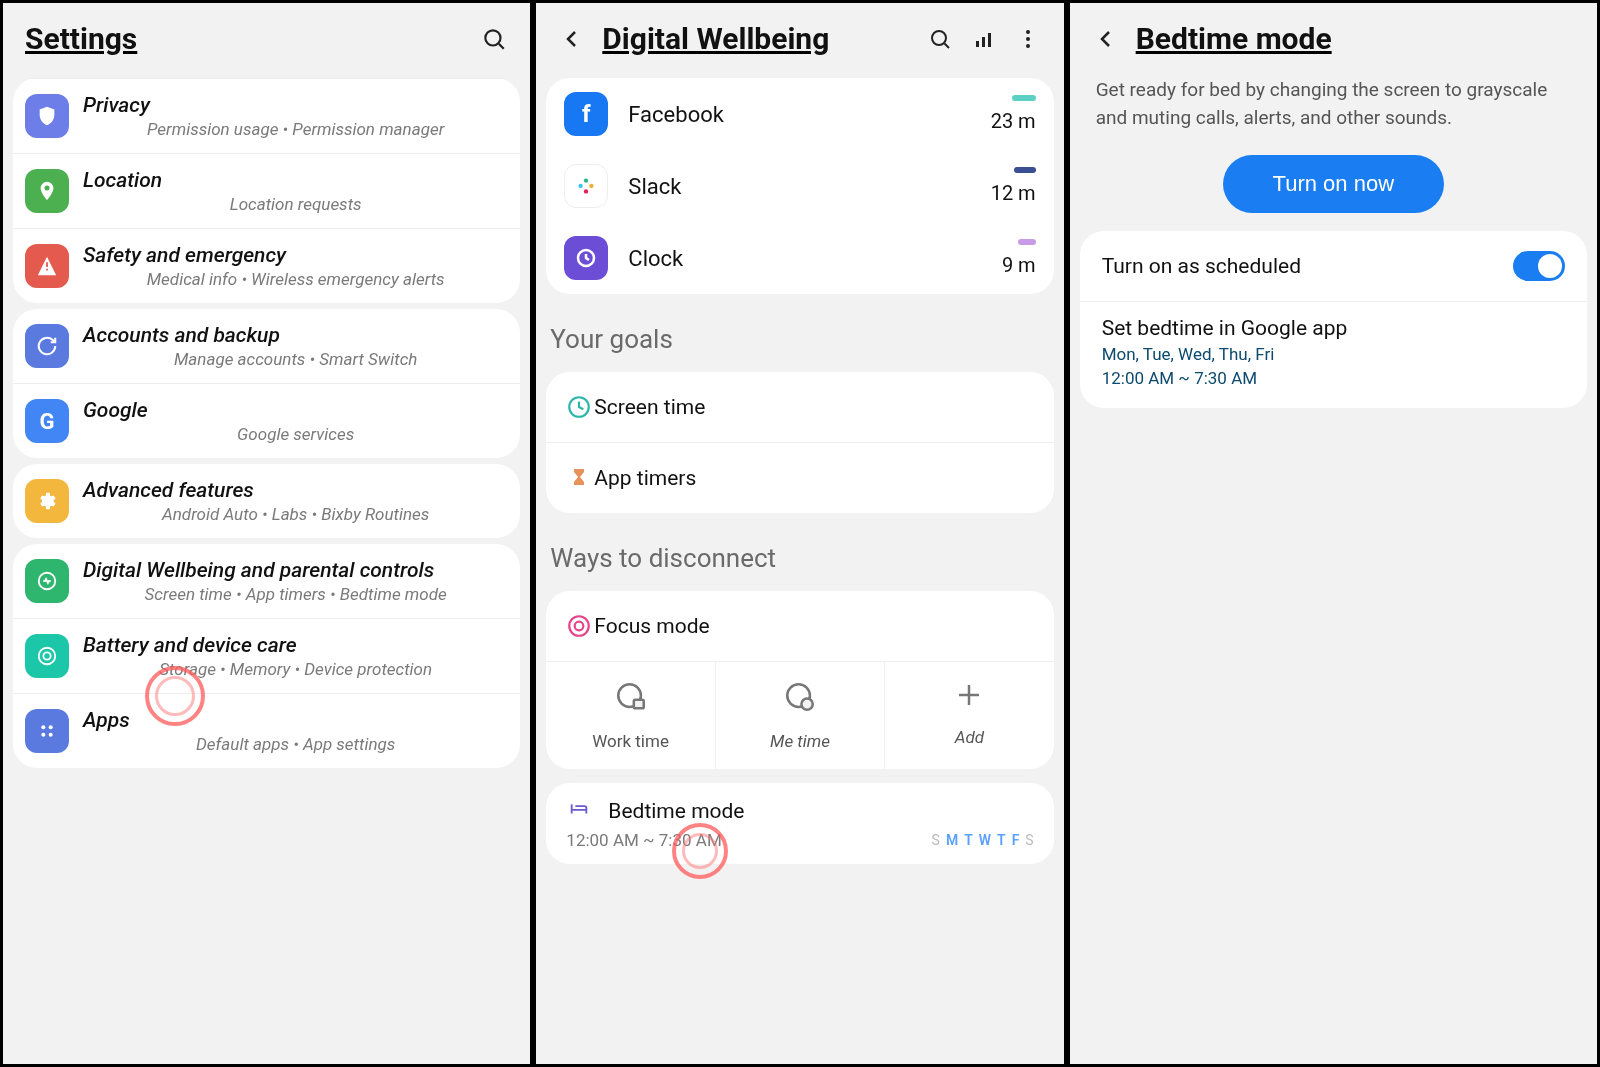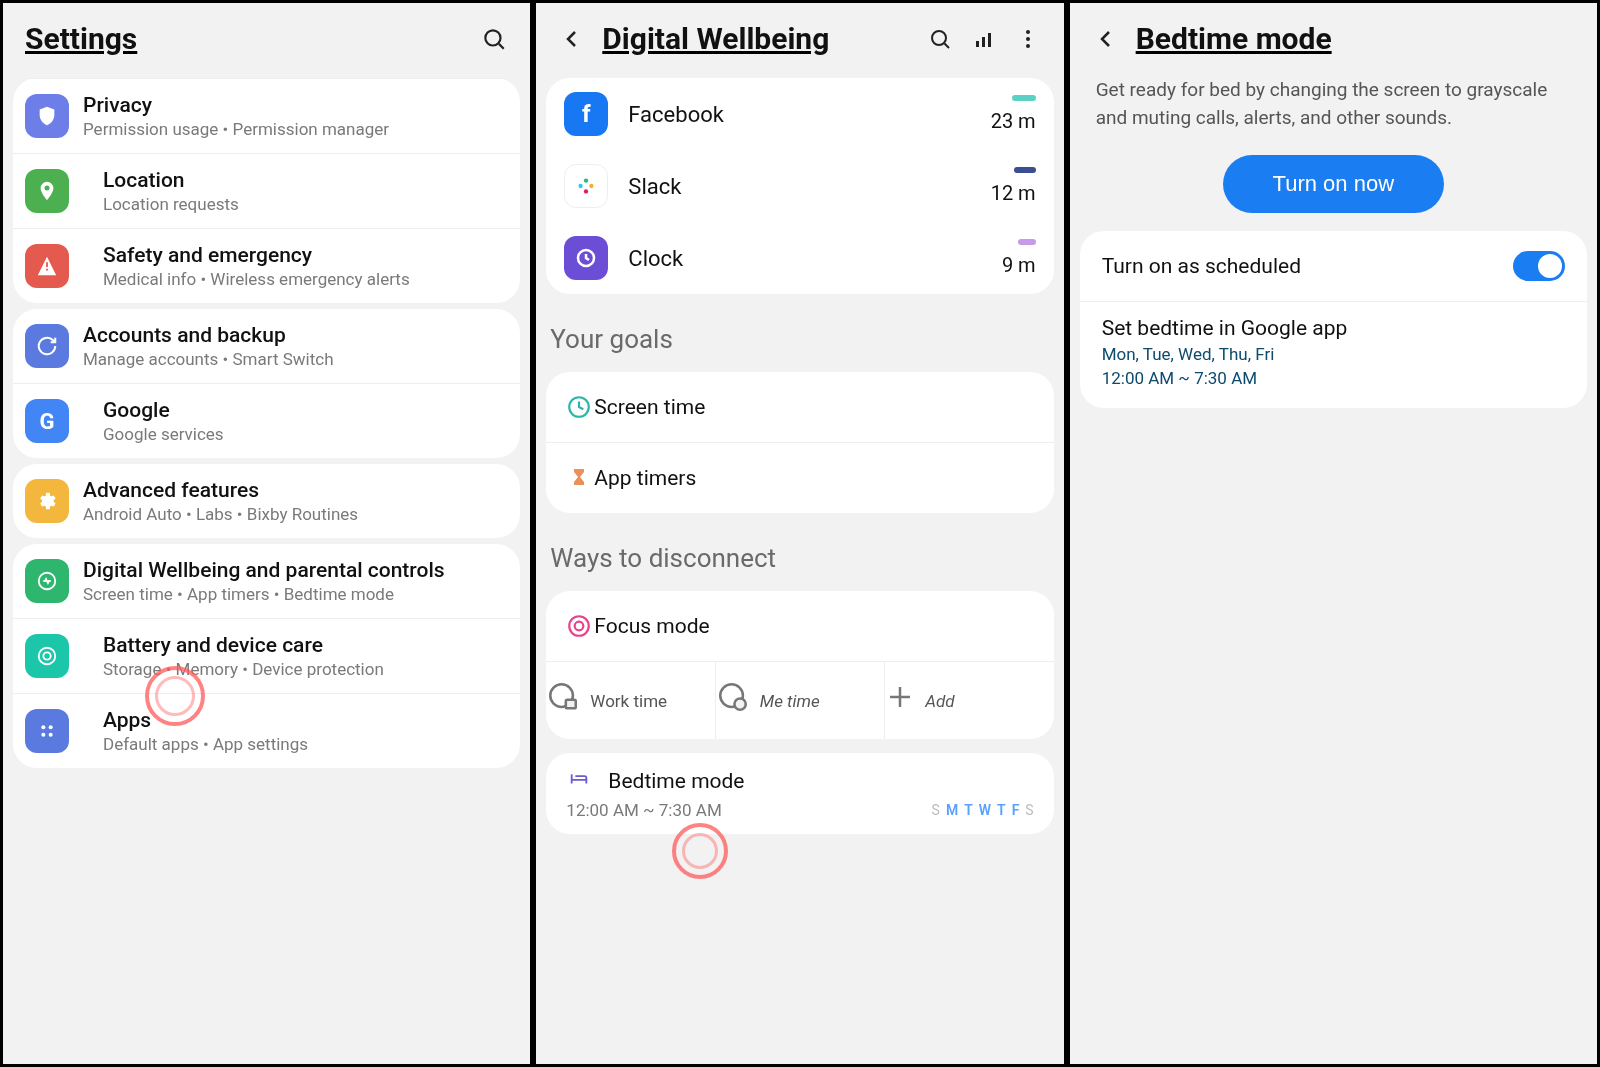--- a/index.html
+++ b/index.html
@@ -44,32 +44,32 @@
   .card {
     background: #fff;
     border-radius: 24px;
     margin: 6px 10px;
   }
   .row {
     display: flex;
     align-items: center;
     padding: 14px 12px;
   }
-  .row + .row { border-top: 1px solid #eee; gap: 20px; }
+  .row + .row { border-top: 1px solid #eee; }
   .row .icon-wrap {
     width: 44px;
     height: 44px;
     border-radius: 12px;
     display:flex;align-items:center;justify-content:center;
     flex-shrink:0;
     margin-right: 14px;
   }
-  .row .txts { flex:1; min-width:0; }
+  .row .txts { flex:1; min-width:0;font-style:italic; }
   .row .title { font-size: 21px; color:#111; font-weight:500; }
-  .row .sub { font-size: 17px; color: #7a7a7a; margin-top:2px; }
+  .row .sub { font-size: 17px; color: #7a7a7a; margin-top:2px;text-align:center; }
   
   .ic-privacy{background:#6d7ee8;}
   .ic-loc{background:#4caf50;}
   .ic-safety{background:#e55a4f;}
   .ic-acct{background:#5a7ae0;}
   .ic-google{background:#4285f4;}
   .ic-adv{background:#f4b73e;}
   .ic-dw{background:#2eb66f;}
   .ic-battery{background:#1cc6a8;}
   .ic-apps{background:#5a7ae0;}
@@ -80,21 +80,21 @@
   .app-ic{width:44px;height:44px;border-radius:12px;display:flex;align-items:center;justify-content:center;flex-shrink:0;margin-right:20px;font-weight:bold;font-size:24px;}
   .app-name{flex:1;font-size:22px;color:#111;}
   .app-meta{display:flex;flex-direction:column;align-items:flex-end;gap:8px;}
   .bar{height:6px;border-radius:3px;}
   .dur{font-size:20px;color:#111;}
   .sec-hdr{font-size:26px;color:#6a6a6a;padding:24px 14px 12px 14px;}
   .goal-row{display:flex;align-items:center;padding:22px 20px;gap:2px;font-size:21px;color:#111;}
   .goal-row + .goal-row{border-top:1px solid #eee;}
   .goal-ic{width:26px;height:26px;display:flex;align-items:center;justify-content:center;}
   .focus-cards{display:flex;border-top:1px solid #eee;}
-  .focus-card{flex:1;display:flex;align-items:center;gap:10px;padding:18px 0;}
+  .focus-card{flex:1;display:flex;flex-direction:column;align-items:center;gap:10px;padding:18px 0;}
   .focus-card + .focus-card{border-left:1px solid #eee;font-style:italic;}
   .focus-ic{font-size:30px;color:#777;}
   .focus-lbl{font-size:17px;color:#555;}
   .bt-row{padding:14px 20px;}
   .bt-top{display:flex;align-items:center;gap:16px;font-size:21px;color:#111;}
   .bt-meta{display:flex;align-items:center;justify-content:space-between;margin-top:6px;}
   .bt-time{font-size:17px;color:#7a7a7a;}
   .days{display:flex;gap:6px;font-size:14px;}
   .days span{color:#bbb;}
   .days span.on{color:#5aa0ff;font-weight:600;}

